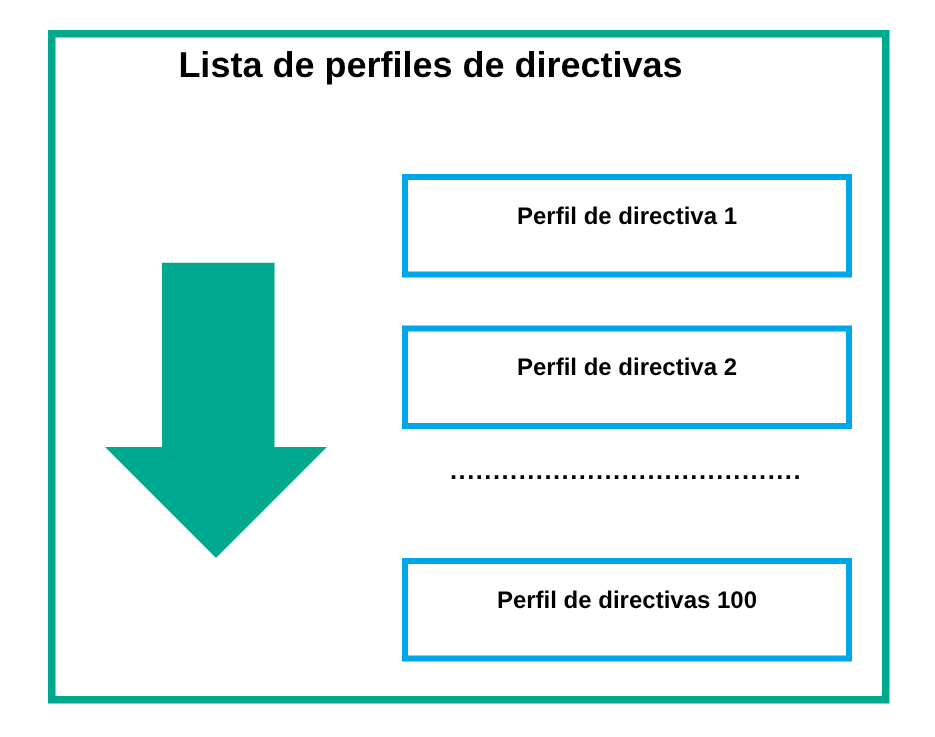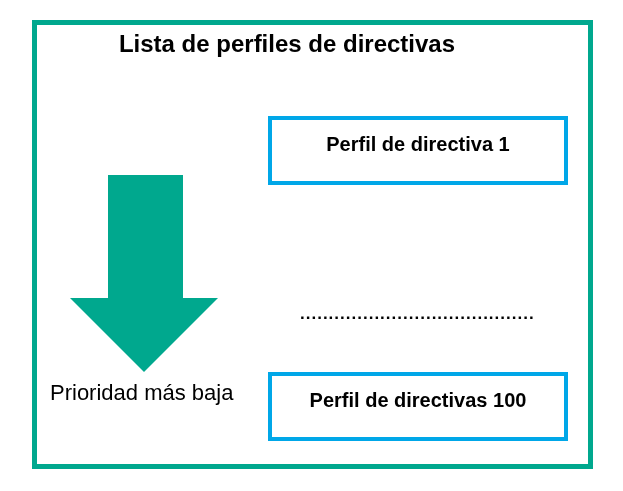--- a/index.html
+++ b/index.html
@@ -57,21 +57,21 @@
     position: absolute;
     left: 268px;
     width: 300px;
     height: 69px;
     border: 4px solid #00A7E8;
     background: #ffffff;
     display: flex;
     align-items: center;
     justify-content: center;
     padding-bottom: 12px;
-    font-size: 20px;
+    font-size: 16px;
     font-weight: bold;
     white-space: nowrap;
   }
   .pbox.p1 { top: 116px; }
   .pbox.p2 { top: 217px; }
   .pbox.p3 { top: 372px; }
   .ellipsis-row {
     position: absolute;
     left: 300px;
     top: 304px;
@@ -90,26 +90,28 @@
 
   <div class="frame"></div>
 
   <div class="title">Lista de perfiles de directivas</div>
 
 
   <svg class="arrow" viewBox="0 0 148 197" aria-hidden="true">
     <polygon points="38,0 113,0 113,123 148,123 74,197 0,123 38,123" fill="#00A88E"></polygon>
   </svg>
 
-  <div class="priority-label low">Prioridad más baja</div>
 
   <div class="pbox p1">
     <span>Perfil de directiva 1</span>
   </div>
 
+  <div class="pbox p2">
+    <span>Perfil de directiva 2</span>
+  </div>
 
   <div class="ellipsis-row">.........................................</div>
 
   <div class="pbox p3">
     <span>Perfil de directivas 100</span>
   </div>
 
 </div>
 
 </body></html>

